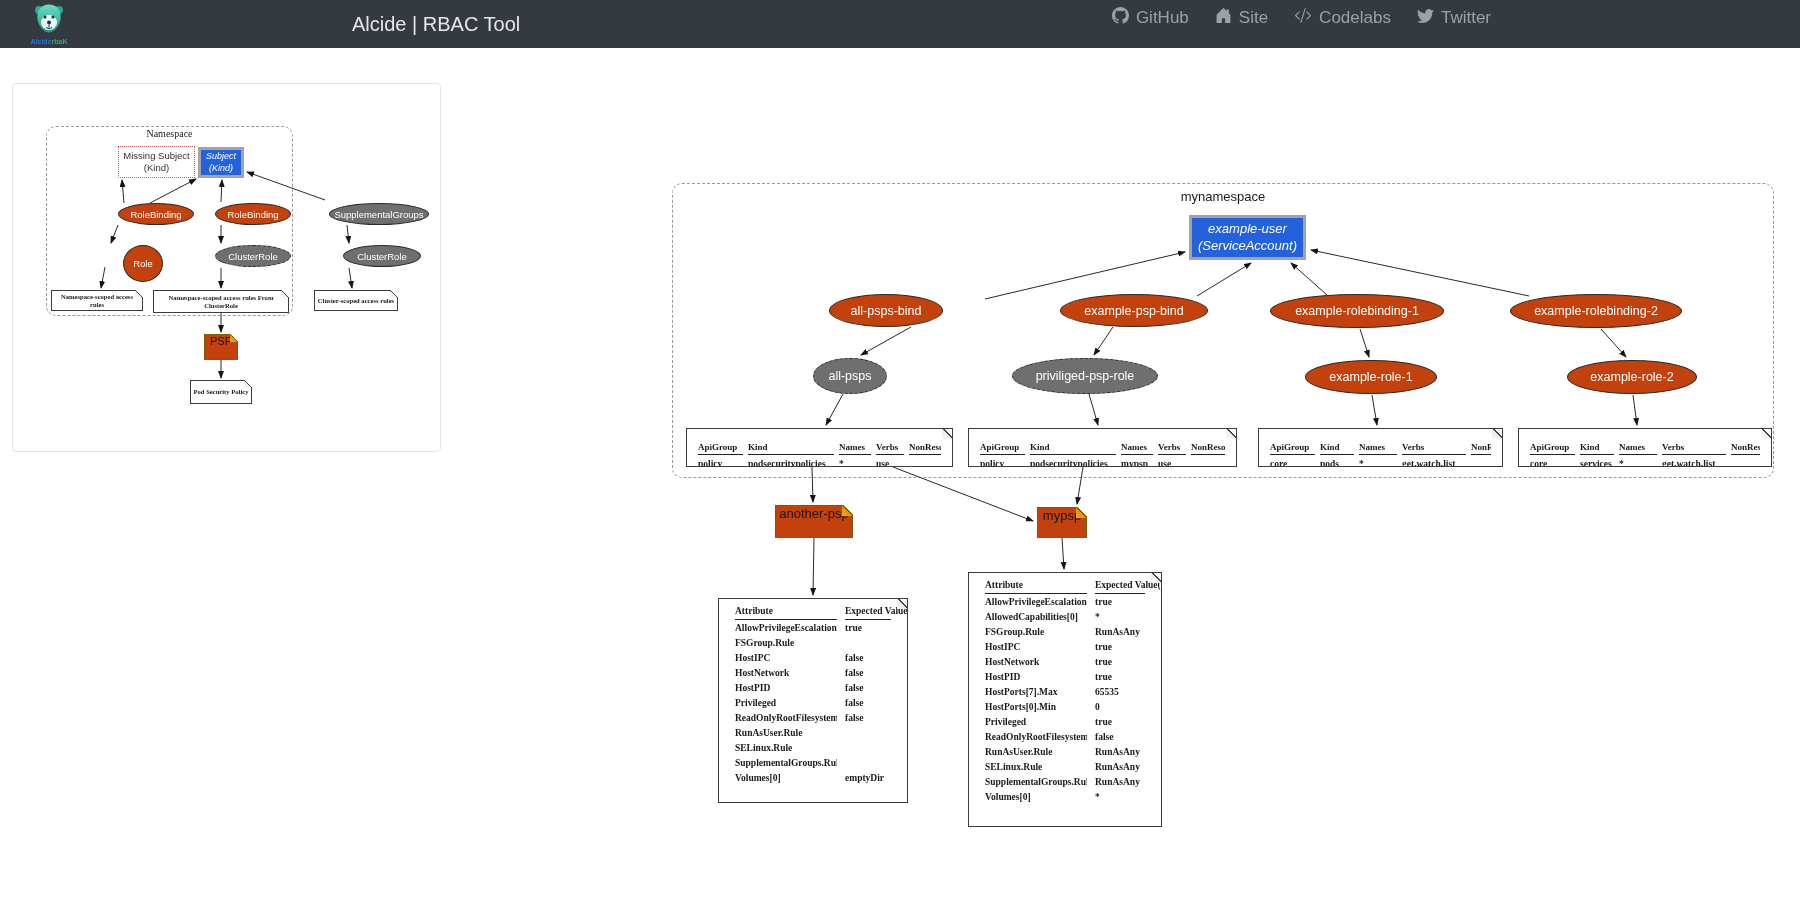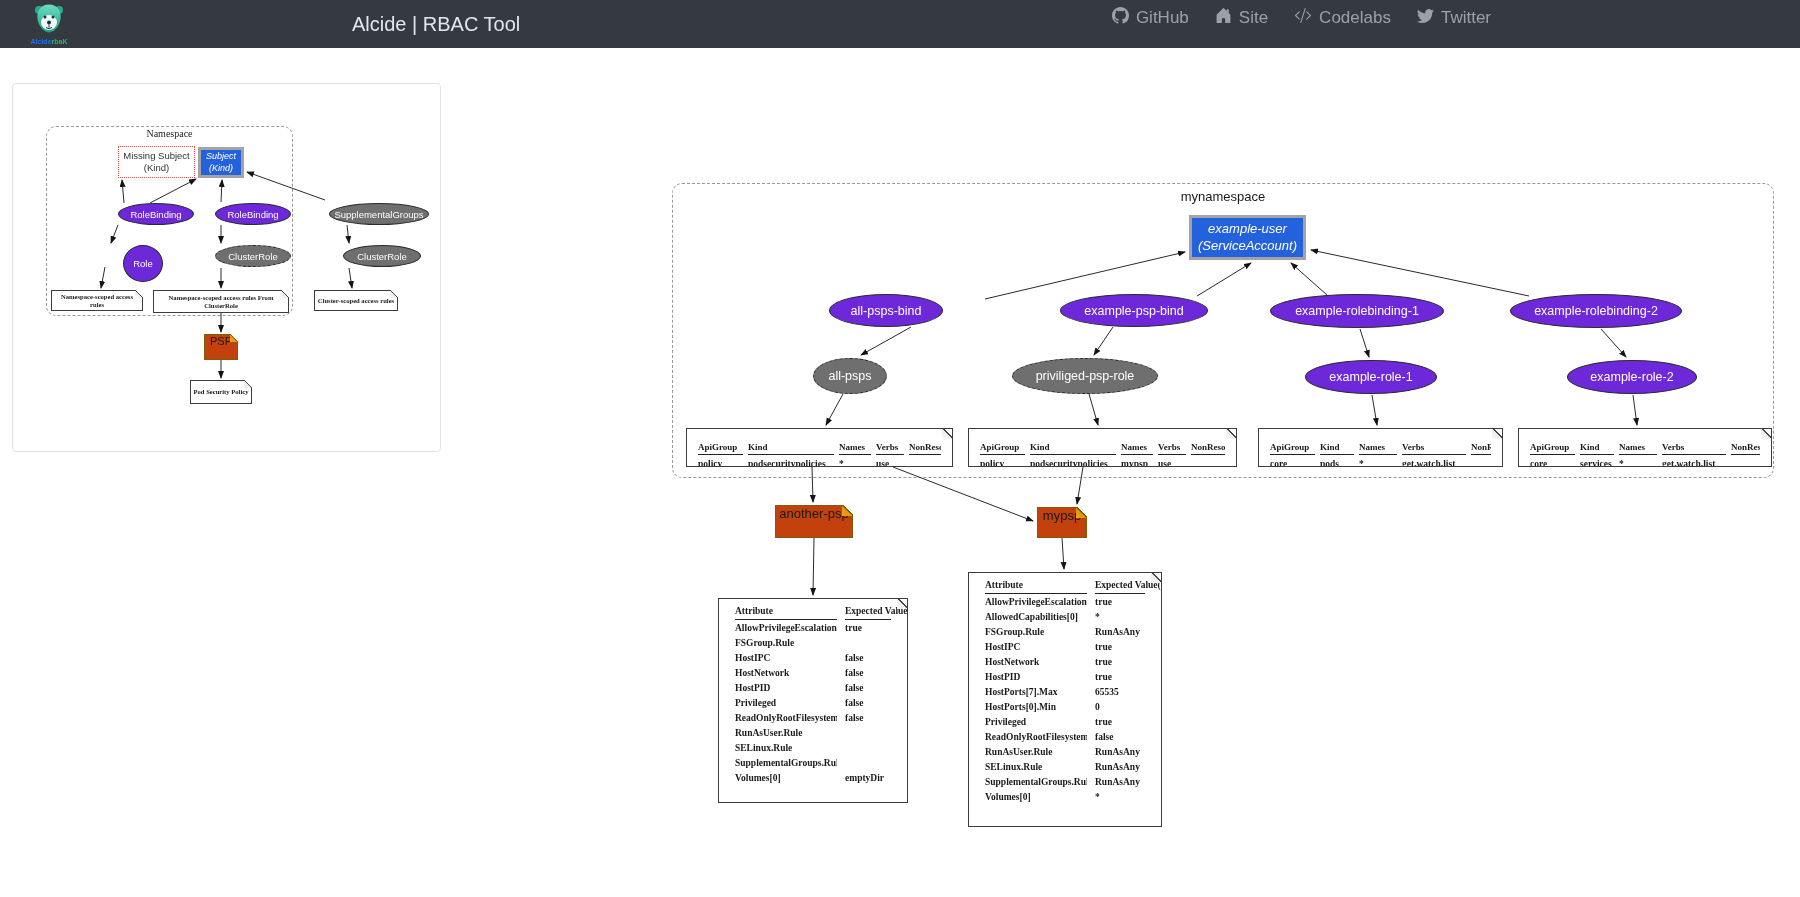--- a/index.html
+++ b/index.html
@@ -13,21 +13,21 @@
   .brand-logo .cap1 { color:#2a6fdb; }
   .brand-logo .cap2 { color:#27b36f; }
   .nav-title { position:absolute; left:352px; top:0; height:48px; line-height:48px; font-size:20px; color:#e4e7ea; }
   .nav-links { position:absolute; right:296px; top:0; height:36px; display:flex; align-items:center; }
   .nav-link { display:flex; align-items:center; gap:7px; color:#9aa1a8; font-size:17px; padding:0 13px; cursor:pointer; }
   .nav-link svg { fill:#9aa1a8; }
 
   
   .ellipse { position:absolute; border-radius:50%; display:flex; align-items:center; justify-content:center;
              color:#fff; border:1px solid #2b2b2b; z-index:3; text-align:center; }
-  .green  { background:#6d28d9; }
+  .green  { background:#c2410c; }
   .grayn  { background:#6f6f6f; }
   .dashed-border { border-style:dashed; }
   .rectnode { position:absolute; display:flex; flex-direction:column; align-items:center; justify-content:center;
               z-index:3; text-align:center; line-height:1.25; }
   .bluenode { background:#2361dd; border:3px solid #a3a3a3; color:#fff;font-style:italic; }
   .missing  { background:#fff; border:1px dotted #e05252; color:#333; }
   .note { position:absolute; background:#fff; border:1px solid #3c3c3c; z-index:3; }
   .fold { position:absolute; top:-1px; right:-1px; width:11px; height:11px;
           background:linear-gradient(225deg,#ffffff 44%,#454545 44%,#454545 53%,#ececec 53%,#f8f8f8 100%); }
   .fold-sm { width:8px; height:8px; }

